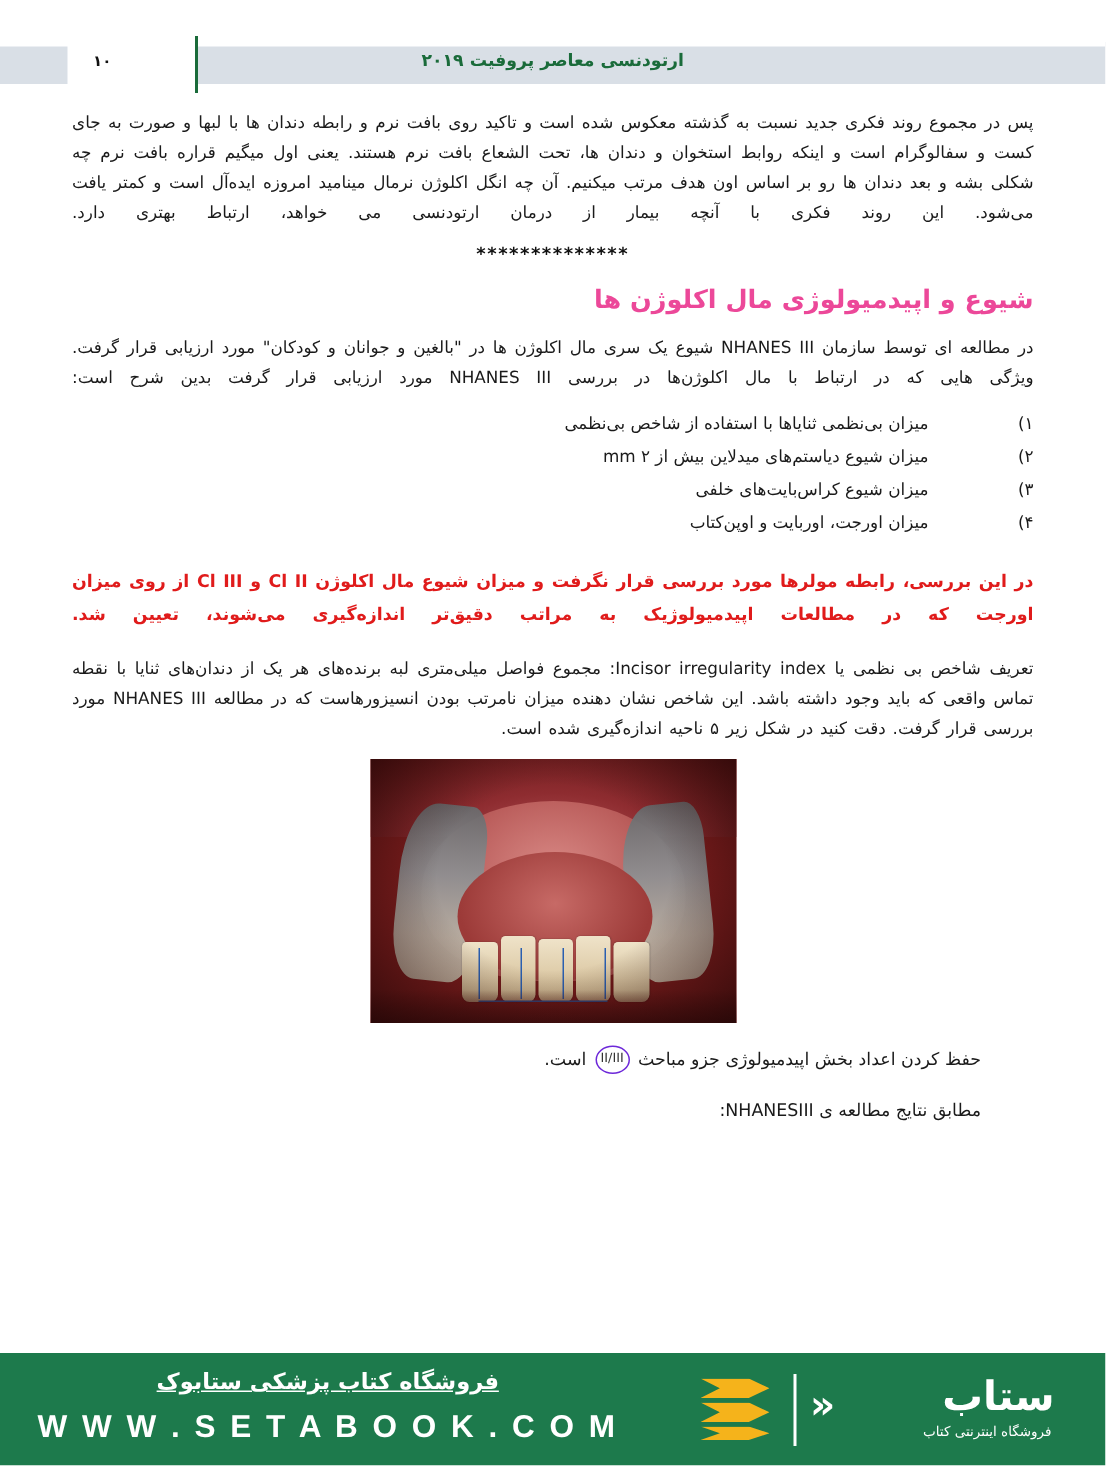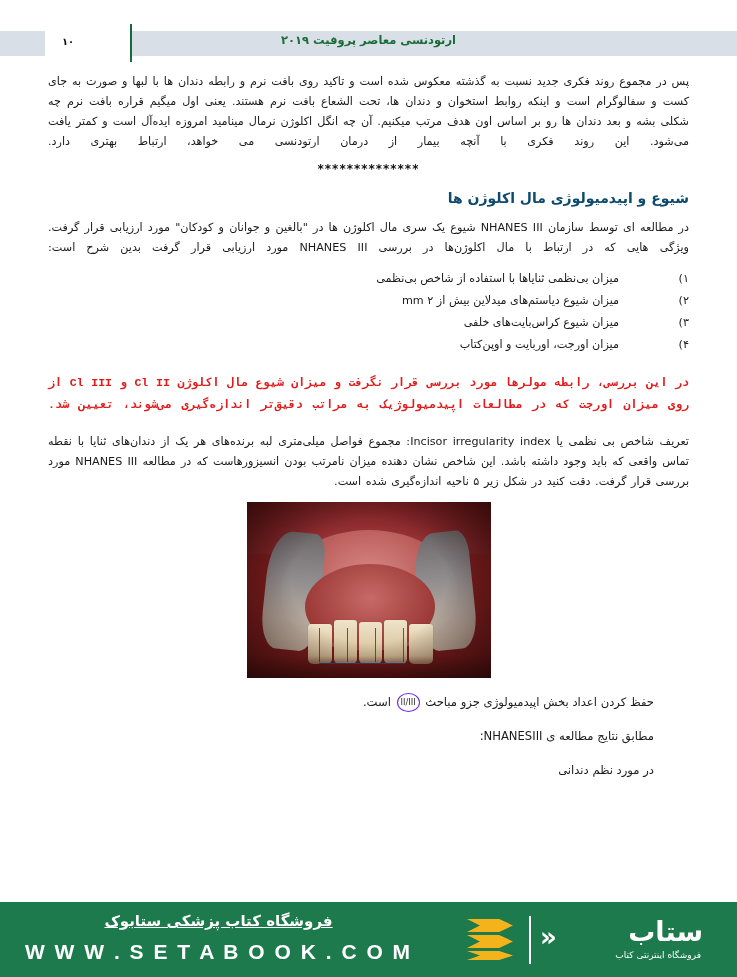--- a/index.html
+++ b/index.html
@@ -92,23 +92,23 @@
     margin: 4px 0 14px 0;
     text-align: center;
     font-size: 12px;
     letter-spacing: 1px;
     color: #111;
     font-weight: bold;
   }
 
   h2.section-heading {
     margin: 6px 0 12px 0;
-    font-size: 14px;
-    font-weight: bold;
-    color: #0c4a6e;
+    font-size: 17px;
+    font-weight: bold;
+    color: #ec4899;
     text-align: right;
   }
 
   ol.feature-list {
     margin: 2px 0 14px 0;
     padding: 0;
     list-style: none;
   }
   ol.feature-list li {
     font-size: 11.2px;
@@ -127,21 +127,20 @@
   }
 
   p.red-note {
     margin: 16px 0 16px 0;
     font-size: 11.6px;
     line-height: 22px;
     color: #e01b1b;
     font-weight: bold;
     text-align: justify;
     text-align-last: justify;
-    font-family: Liberation Mono, monospace;
   }
 
   
   .photo-wrap {
     margin: 10px auto 14px auto;
     width: 244px;
   }
   .photo {
     width: 244px;
     height: 176px;
@@ -389,21 +388,20 @@
   </div>
 
   <p class="tail-line">
     <span>حفظ کردن اعداد بخش اپیدمیولوژی جزو مباحث</span>
     <span class="circle-num">II/III</span>
     <span>است.</span>
   </p>
 
   <p class="tail-line">مطابق نتایج مطالعه ی NHANESIII:</p>
 
-  <p class="tail-line">در مورد نظم دندانی</p>
 
 </div>
 
 <div class="footer">
   <div class="footer-logo">
     <div class="footer-logo-text">ستاب</div>
     <div class="chev">«</div>
     <div class="footer-logo-sub">فروشگاه اینترنتی کتاب</div>
   </div>
   <div class="footer-divider"></div>

